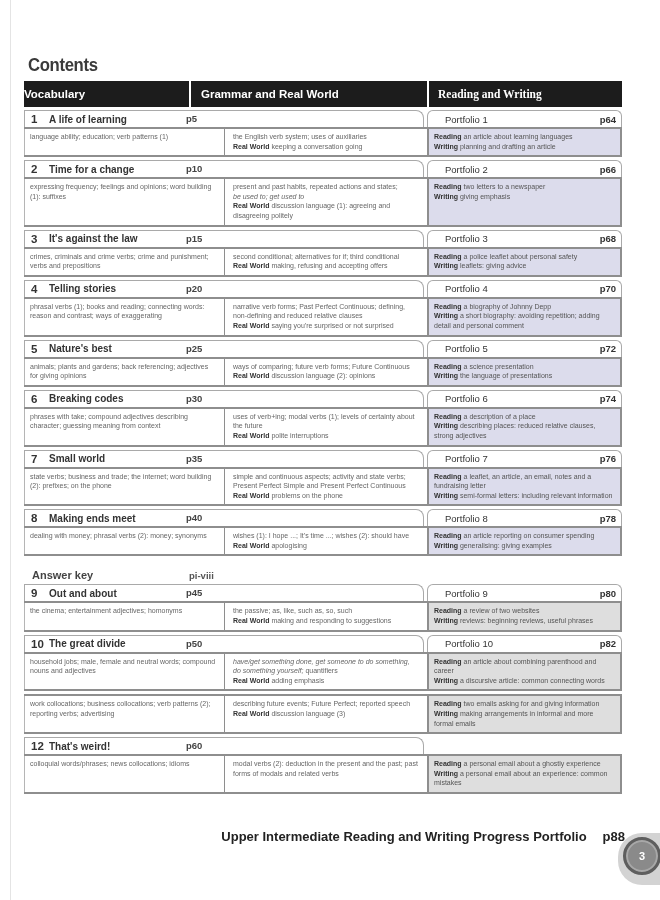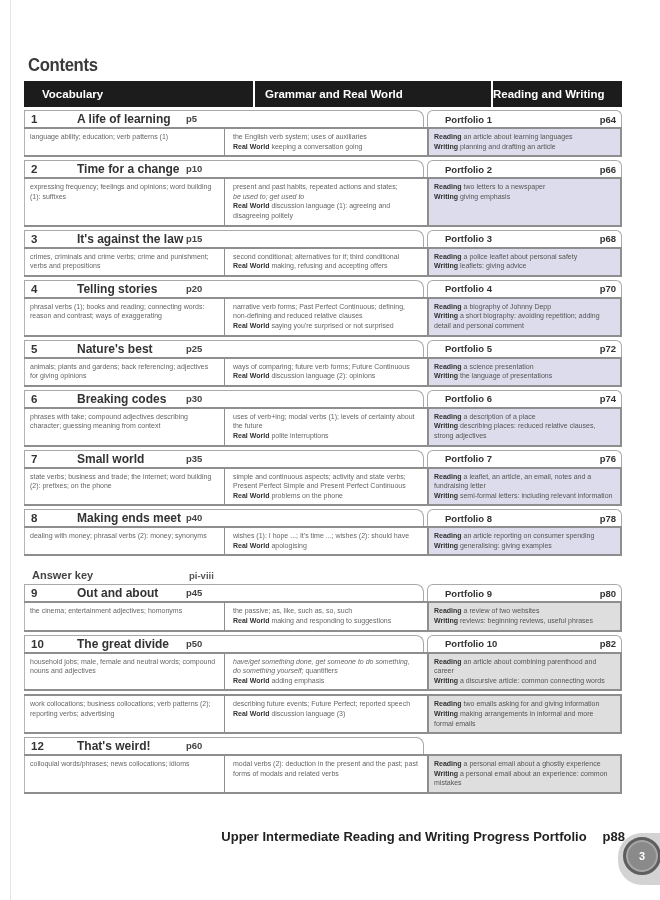--- a/index.html
+++ b/index.html
@@ -3,31 +3,31 @@
 <meta charset="utf-8">
 <style>
   * { box-sizing: border-box; margin: 0; padding: 0; }
   html, body { width: 660px; height: 900px; background: #ffffff; overflow: hidden; }
   body { font-family: "Liberation Sans", sans-serif; color: #222; position: relative; }
   .page-edge { position: absolute; left: 10px; top: 0; width: 1px; height: 900px; background: #e4e4e4; }
   .title { position: absolute; left: 28px; top: 54px; font-family: "Liberation Sans", sans-serif; font-weight: bold; font-size: 19px; color: #3a3a3a; letter-spacing: -0.4px; transform: scaleX(0.88); transform-origin: left; }
   .table { position: absolute; left: 24px; top: 81px; width: 598px; }
   .hdr { display: flex; height: 26px; background: #1c1c1c; }
   .hdr div { color: #fff; font-weight: bold; font-size: 11.5px; line-height: 26px; border-right: 2px solid #fff; }
-  .hdr .c1 { width: 231px; padding-left: 18px; }
+  .hdr .c1 { width: 167px; }
   .hdr .c2 { width: 238px; padding-left: 10px; }
-  .hdr .c3 { flex: 1; border-right: none; }
+  .hdr .c3 { flex: 1; padding-left: 9px; border-right: none; font-family: Liberation Serif, serif; }
   .unit { position: relative; margin-top: 3px; }
   .unit-head { display: flex; height: 17px; }
   .uh-left { width: 400px; border: 1px solid #a9a9a9; border-bottom: none; border-radius: 0 8px 0 0; display: flex; align-items: center; padding-left: 6px; background: #fff; }
   .uh-num { font-weight: bold; font-size: 11.5px; color: #333; width: 18px; }
-  .uh-title { font-weight: bold; font-size: 12px; color: #333; margin-left: 28px; }
+  .uh-title { font-weight: bold; font-size: 10px; color: #333; }
   .uh-page { font-weight: bold; font-size: 9.5px; color: #444; position: absolute; left: 162px; top: 3px; }
   .uh-right { flex: 1; margin-left: 3px; border: 1px solid #a9a9a9; border-bottom: none; border-radius: 6px 6px 0 0; display: flex; justify-content: space-between; align-items: center; padding: 0 5px 0 8px; background: #fff; }
-  .pf-label { font-weight: bold; font-size: 9.5px; color: #333; padding-left: 9px; }
+  .pf-label { font-weight: normal; font-size: 9.5px; color: #333; padding-left: 9px; }
   .pf-page { font-weight: bold; font-size: 9.5px; color: #333; }
   .unit-body { display: flex; border-top: 2px solid #8e8e8e; border-bottom: 2px solid #8e8e8e; }
   .cell { font-size: 7px; line-height: 9.6px; color: #666; padding: 3px 6px 4px 5px; }
   .cell b { color: #333; }
   .cell i { font-style: italic; }
   .cv { width: 201px; border-left: 1px solid #b5b5b5; border-right: 1px solid #8e8e8e; }
   .cg { width: 199px; padding-left: 8px; }
   .cr { flex: 1; margin-left: 3px; background: #dcdcec; border-left: 2px solid #8e8e8e; border-right: 2px solid #8e8e8e; color: #555; padding-left: 5px; }
   .cr.gray { background: #dedede; }
   .answer { height: 22px; display: flex; align-items: flex-end; margin-top: 3px; padding-left: 8px; position: relative; }

